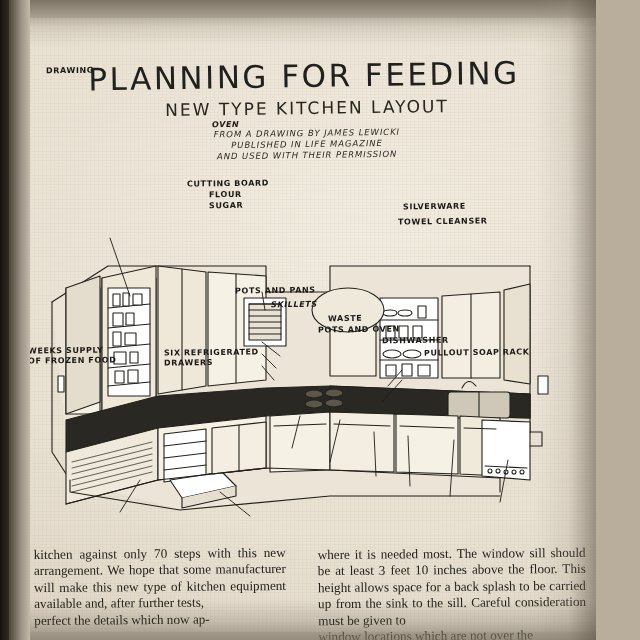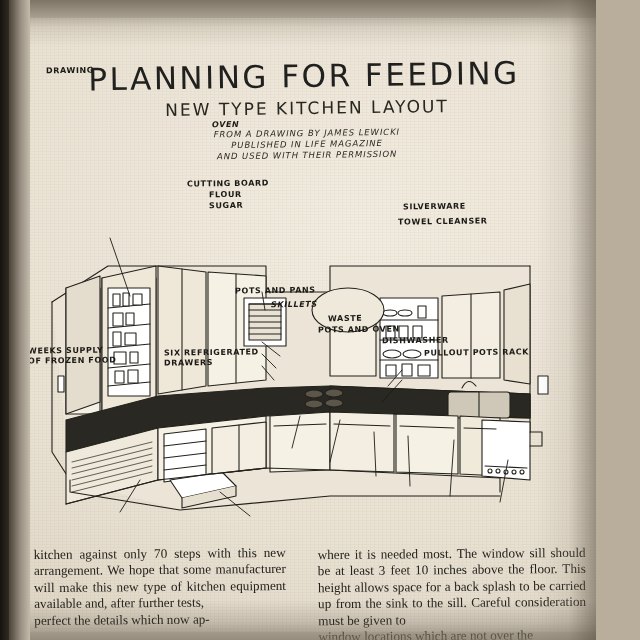--- a/index.html
+++ b/index.html
@@ -352,21 +352,21 @@
     <div class="label" style="left:165px; top:161px;">CUTTING BOARD</div>
     <div class="label" style="left:187px; top:172px;">FLOUR</div>
     <div class="label" style="left:187px; top:183px;">SUGAR</div>
     <div class="label" style="left:381px; top:184px;">SILVERWARE</div>
     <div class="label" style="left:376px; top:199px;">TOWEL CLEANSER</div>
     <div class="label" style="left:213px; top:268px;">POTS AND PANS</div>
     <div class="label" style="left:249px; top:282px;font-style:italic;">SKILLETS</div>
     <div class="label" style="left:298px; top:296px;margin-left:8px;">WASTE</div>
     <div class="label" style="left:296px; top:307px;">POTS AND OVEN</div>
     <div class="label" style="left:352px; top:318px;padding-left:8px;">DISHWASHER</div>
-    <div class="label" style="left:402px; top:330px;">PULLOUT POTS RACK</div>
+    <div class="label" style="left:402px; top:330px;">PULLOUT SOAP RACK</div>
     <div class="label" style="left:6px;   top:328px;">WEEKS SUPPLY
 OF FROZEN FOOD</div>
     <div class="label" style="left:142px; top:330px;">SIX REFRIGERATED
 DRAWERS</div>
 
     <div class="cols">
       <div class="col col-left">
         <p>kitchen against only 70 steps with this new arrangement. We hope that some manufacturer will make this new type of kitchen equipment available and, after further tests,</p>
         <p>perfect the details which now ap-</p>
       </div>

